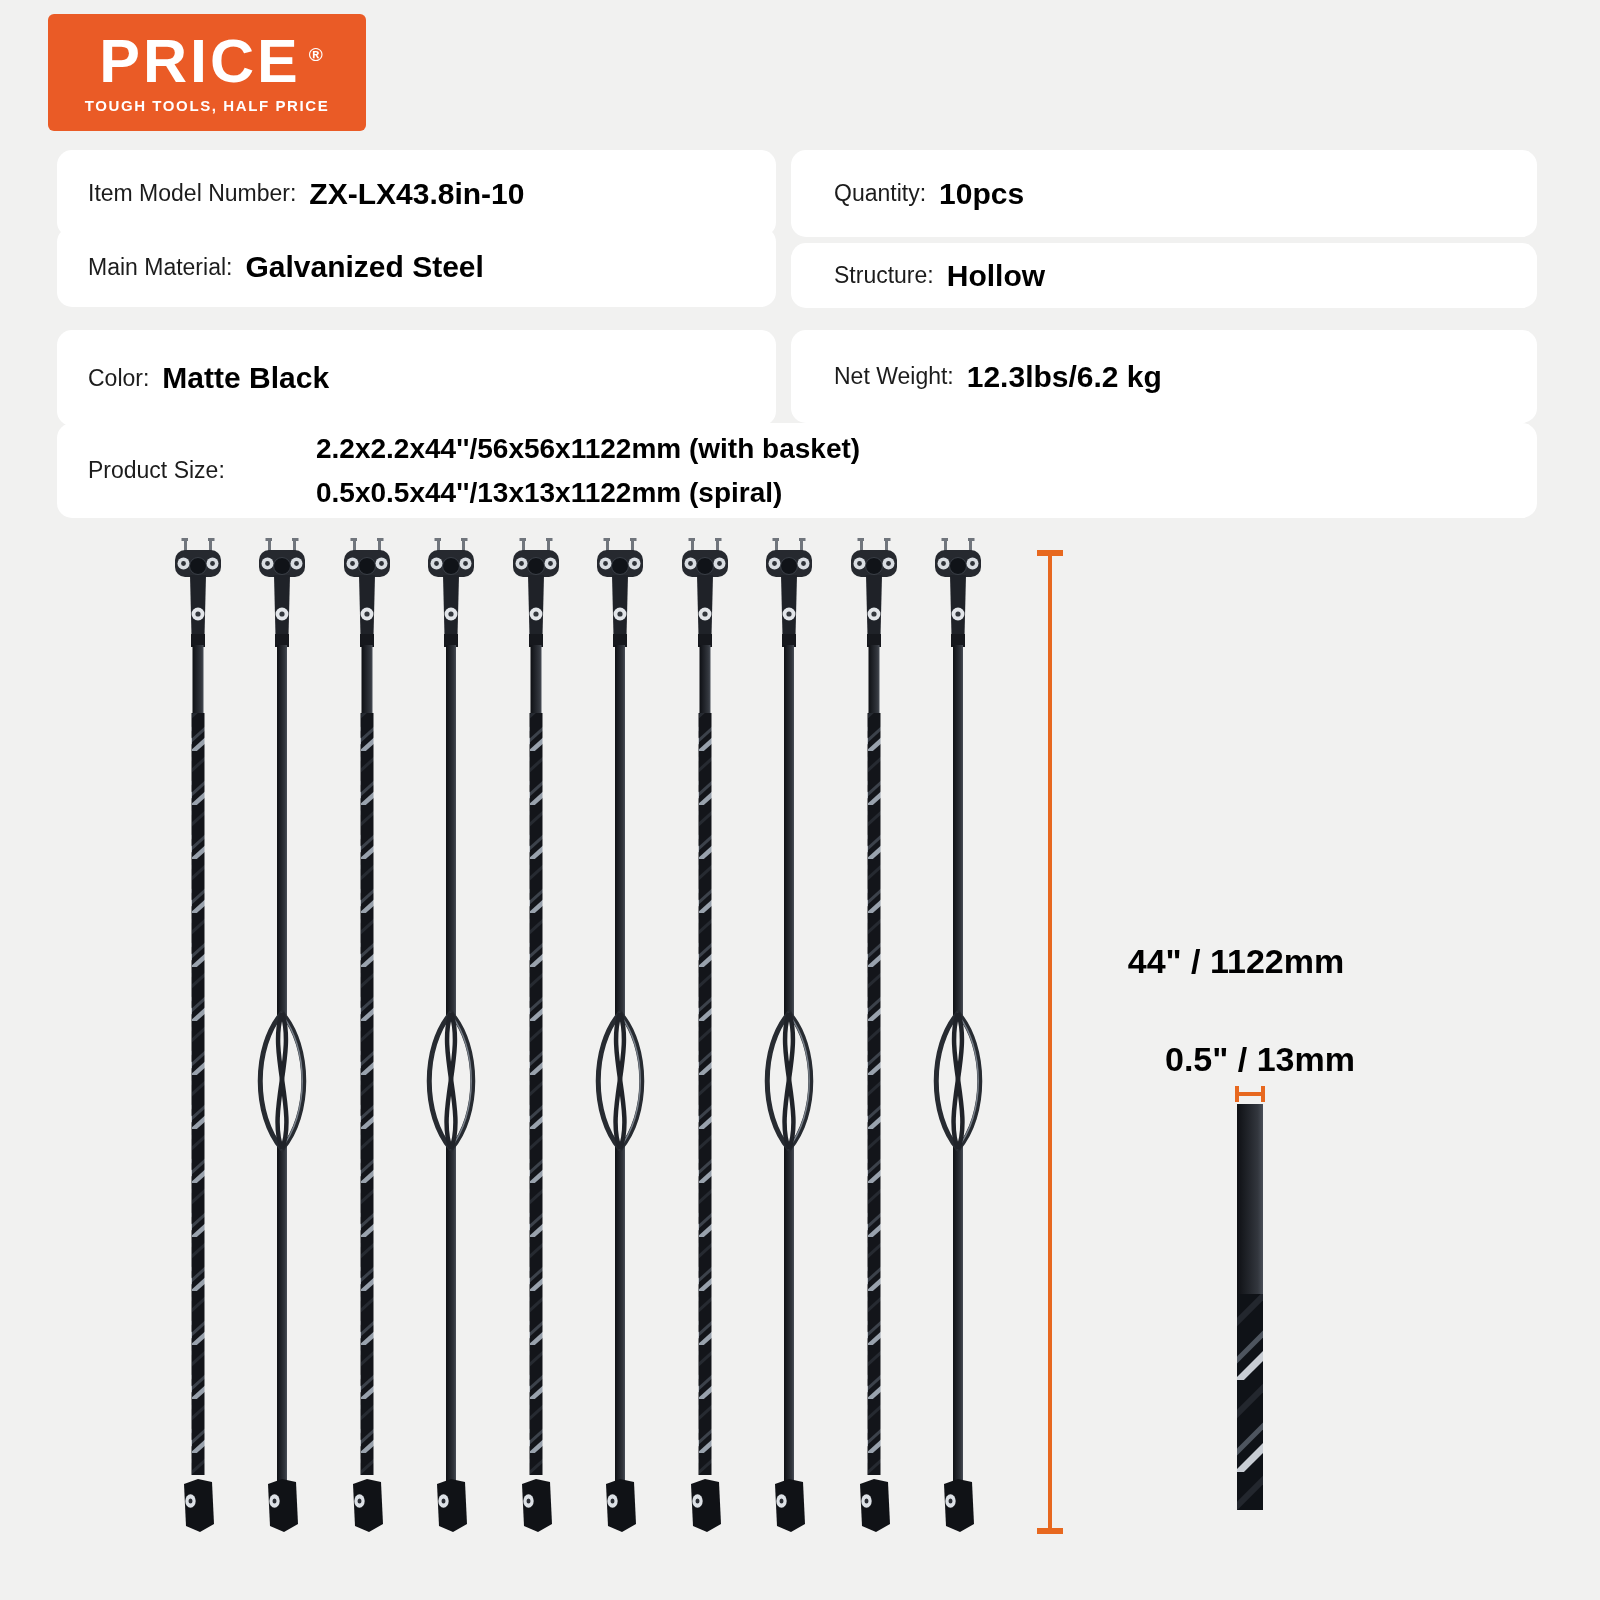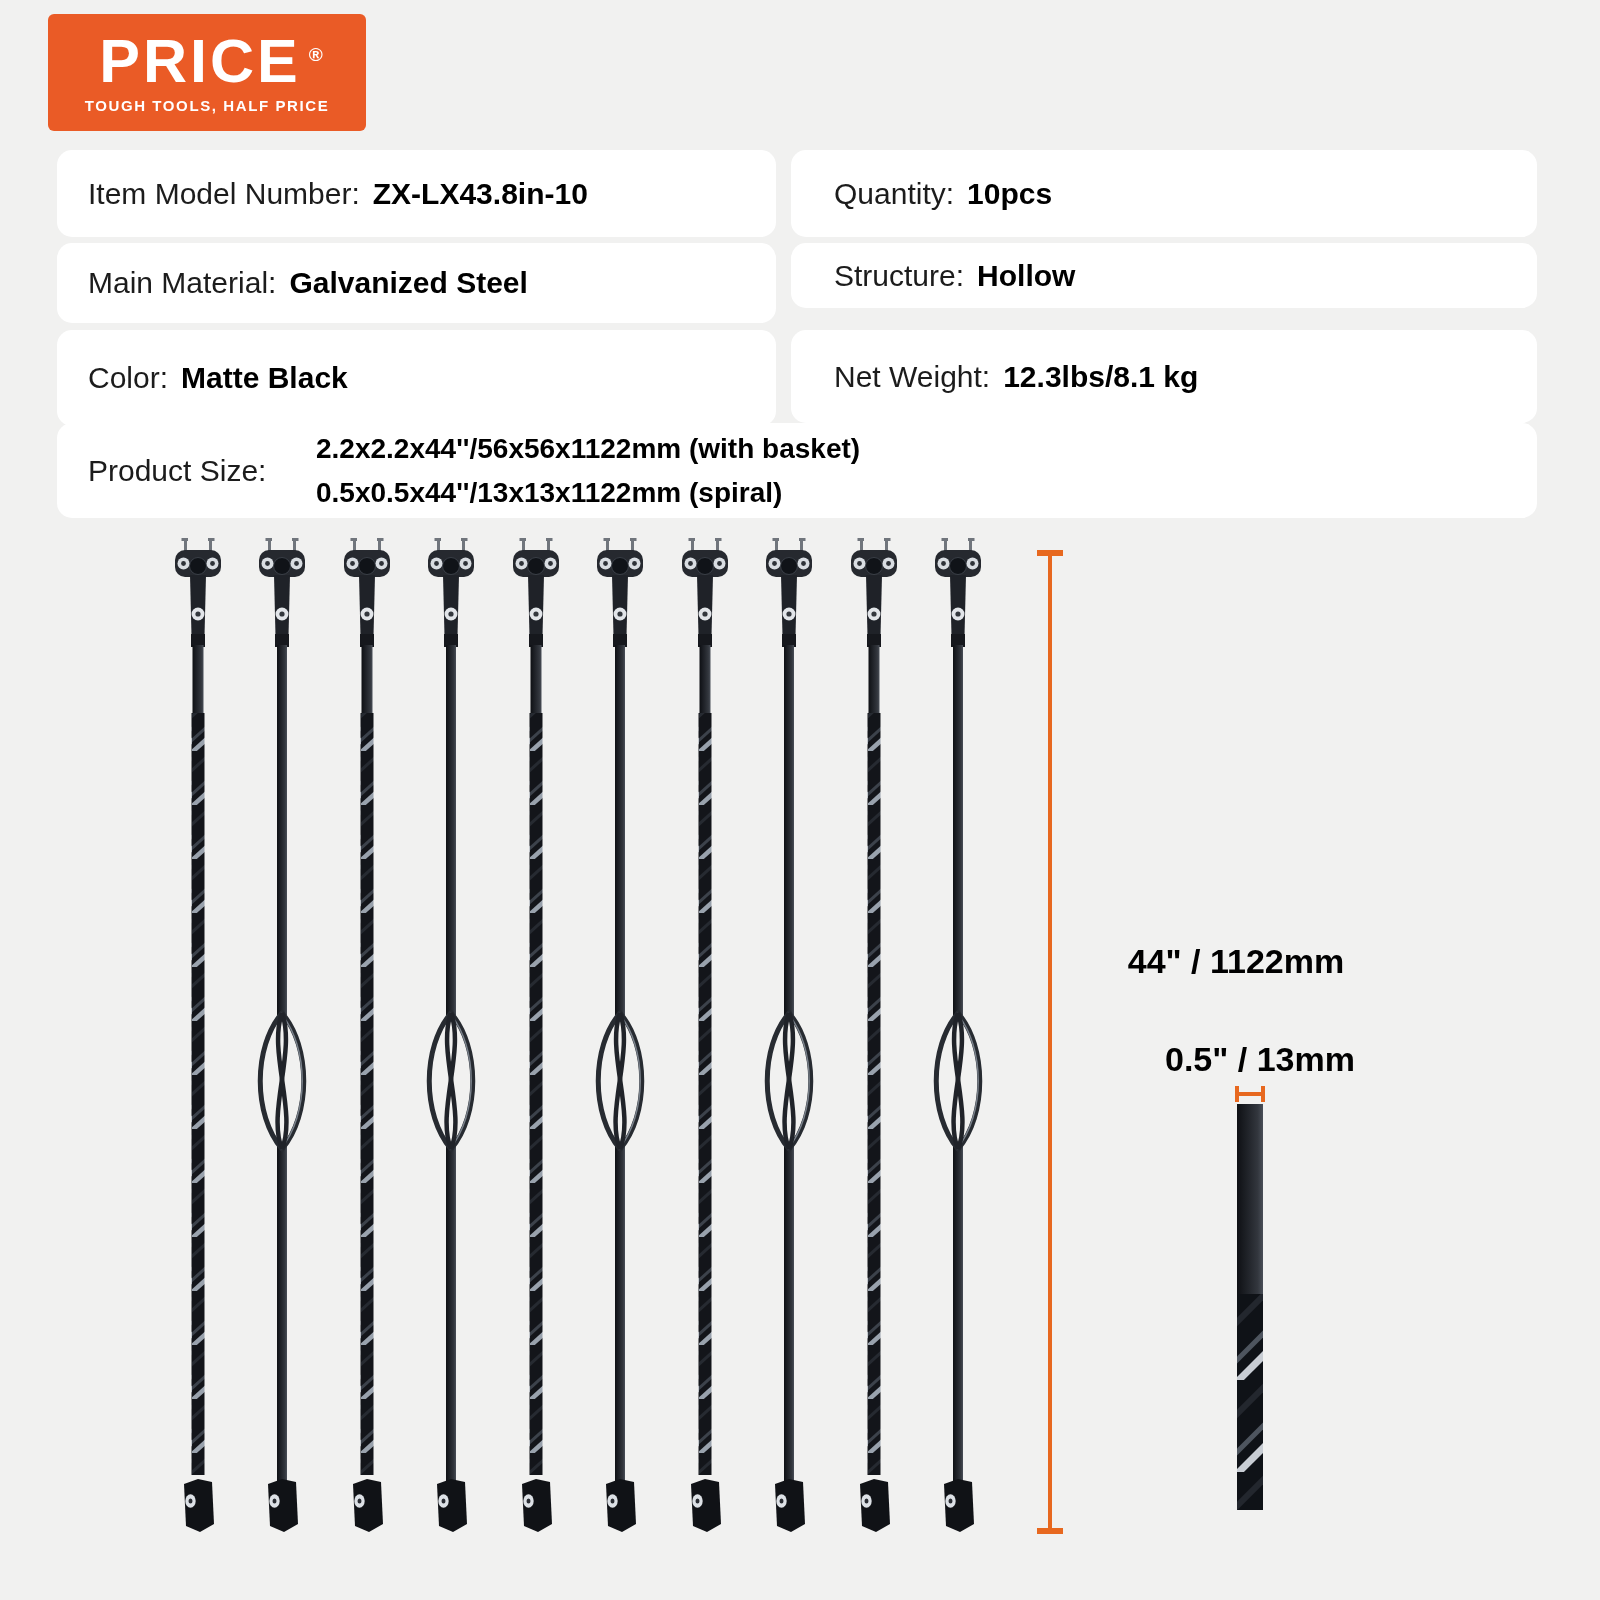--- a/index.html
+++ b/index.html
@@ -24,26 +24,26 @@
   }
   .logo-tag{
     font-size:15px;font-weight:700;letter-spacing:1.6px;margin-top:6px;white-space:nowrap;
   }
   
   .specs{position:absolute;left:57px;top:150px;width:1480px;height:368px;}
   .card{
     position:absolute;background:#ffffff;border-radius:15px;
     display:flex;align-items:center;padding:0 0 0 31px;box-sizing:border-box;
   }
-  .lbl{font-size:30px;color:#1c1c1c;font-weight:400;white-space:nowrap;}
+  .lbl{font-size:23px;color:#1c1c1c;font-weight:400;white-space:nowrap;}
   .val{font-size:30px;color:#000;font-weight:700;margin-left:13px;white-space:nowrap;}
   .card-r{padding-left:43px;}
   .c-model    {left:0;   top:0;   width:719px; height:87px;}
   .c-quantity {left:734px;top:0;  width:746px; height:87px;}
-  .c-material {left:0;   top:93px; width:719px;height:80px;}
+  .c-material {left:0;   top:77px; width:719px;height:80px;}
   .c-structure{left:734px;top:93px;width:746px;height:65px;}
   .c-color    {left:0;   top:180px;width:719px;height:96px;}
   .c-weight   {left:734px;top:180px;width:746px;height:93px;}
   .c-size     {left:0;   top:273px;width:1480px;height:95px;}
   .size-lines{display:flex;flex-direction:column;justify-content:center;margin-left:0;}
   .size-line{font-size:28px;font-weight:700;color:#000;line-height:44px;white-space:nowrap;}
   .c-size .lbl{width:228px;flex:0 0 228px;}
   
   .balusters{position:absolute;left:0;top:535px;width:1600px;height:1000px;}
   .baluster{position:absolute;top:0;width:90px;height:1000px;}
@@ -119,21 +119,21 @@
   <div class="card card-r c-structure">
     <span class="lbl">Structure:</span>
     <span class="val">Hollow</span>
   </div>
   <div class="card c-color">
     <span class="lbl">Color:</span>
     <span class="val">Matte Black</span>
   </div>
   <div class="card card-r c-weight">
     <span class="lbl">Net Weight:</span>
-    <span class="val">12.3lbs/8.1 kg</span>
+    <span class="val">12.3lbs/6.2 kg</span>
   </div>
   <div class="card c-size">
     <span class="lbl">Product Size:</span>
     <div class="size-lines">
       <span class="size-line">2.2x2.2x44''/56x56x1122mm (with basket)</span>
       <span class="size-line">0.5x0.5x44''/13x13x1122mm (spiral)</span>
     </div>
   </div>
 </div>
 

